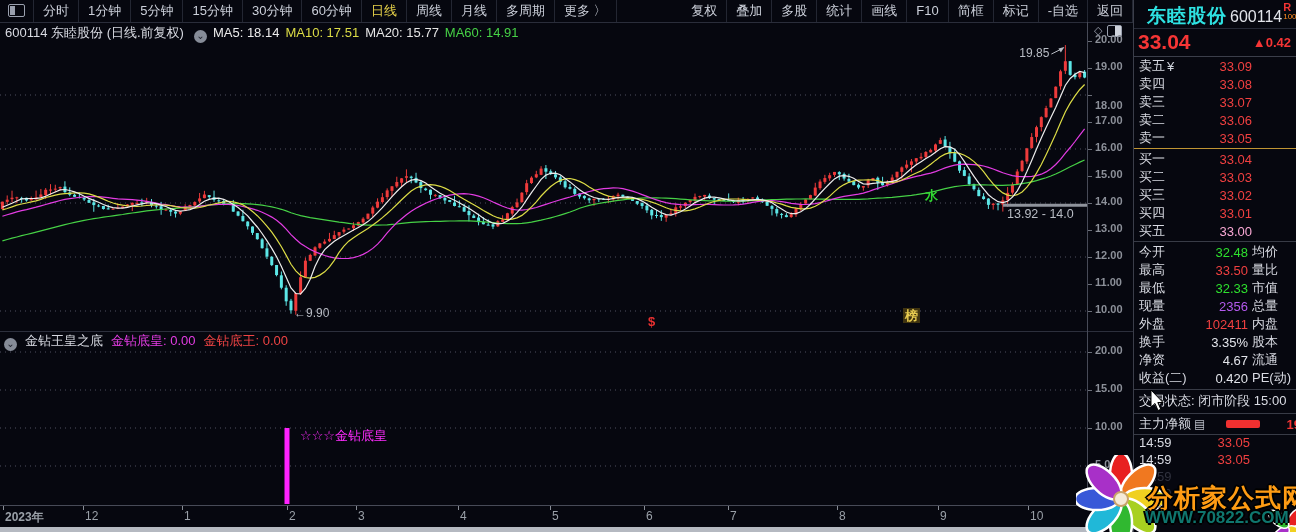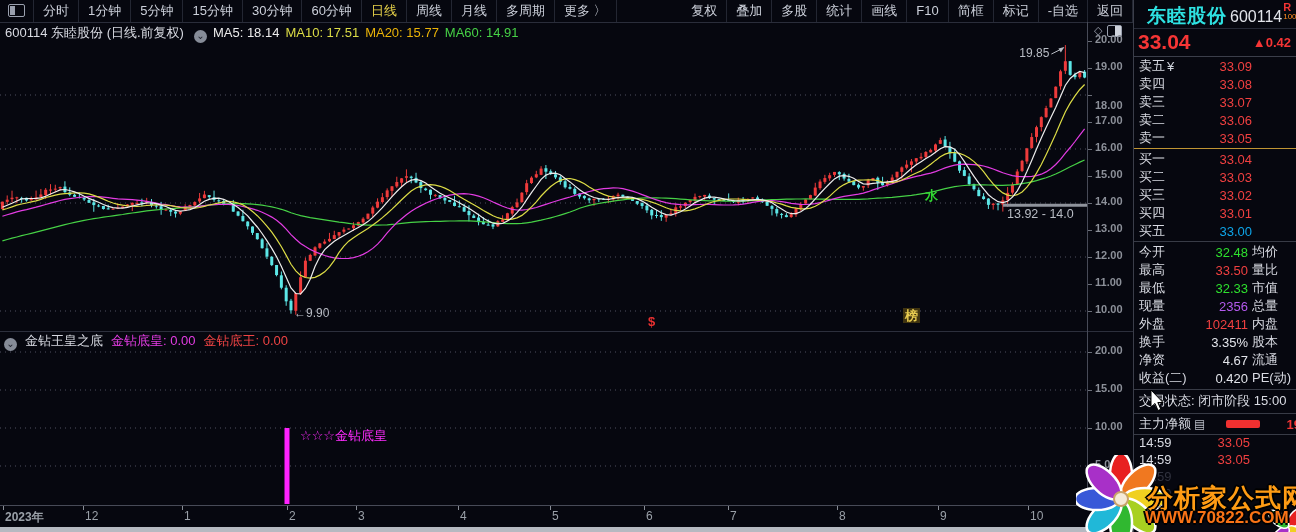--- a/index.html
+++ b/index.html
@@ -61,21 +61,21 @@
   .flow-bar{position:absolute;left:92px;top:6px;width:34px;height:8px;background:#f03030;border-radius:2px;}
   .flow-val{position:absolute;right:-4px;color:#f23434;font-weight:bold;}
   .tickrow{display:flex;padding:0 5px;height:17px;font-size:13px;}
   .tickrow .t{width:48px;color:#d8dae2;}
   .tickrow .p{flex:1;text-align:right;margin-right:42px;color:#f04040;}
   .tickrow.dim .t{color:#30323e;}
   
   .wm{pointer-events:none;z-index:50;}
   .wm-line1{left:1147px;top:481px;font-size:26px;font-weight:bold;color:#ff9c14;letter-spacing:1px;white-space:nowrap;
     text-shadow:-2px 0 0 #000,2px 0 0 #000,0 -2px 0 #000,0 2px 0 #000,-1px -1px 0 #000,1px 1px 0 #000;}
-  .wm-line2{left:1145px;top:508px;font-size:17px;font-weight:bold;color:#f97316;white-space:nowrap;
+  .wm-line2{left:1145px;top:508px;font-size:17px;font-weight:bold;color:#0f766e;white-space:nowrap;
     text-shadow:-2px 0 0 #000,2px 0 0 #000,0 -2px 0 #000,0 2px 0 #000;}
   svg{display:block;}
 </style>
 </head>
 <body>
 
 <div class="app">
 
   <div class="abs toolbar">
     <div class="tb-item" style="padding:0 2px;">
@@ -103,21 +103,21 @@
         <div class="tb-item">画线</div>
         <div class="tb-item">F10</div>
         <div class="tb-item">简框</div>
         <div class="tb-item">标记</div>
         <div class="tb-item">-自选</div>
         <div class="tb-item">返回</div>
       </div>
   </div>
 
   <div class="abs chart-header">
-    <span>600114 东睦股份 (日线.前复权)</span><span class="circle-chevron">⌄</span><span id="ma-labels"><span style="color: rgb(236, 236, 236);">MA5: 18.14</span><span style="color: rgb(220, 220, 70);">MA10: 17.51</span><span style="color: #eab308;">MA20: 15.77</span><span style="color: rgb(70, 209, 70);">MA60: 14.91</span></span>
+    <span>600114 东睦股份 (日线.前复权)</span><span class="circle-chevron">⌄</span><span id="ma-labels"><span style="color: rgb(236, 236, 236);">MA5: 18.14</span><span style="color: rgb(220, 220, 70);">MA10: 17.51</span><span style="color: #e5e5e5;">MA20: 15.77</span><span style="color: rgb(70, 209, 70);">MA60: 14.91</span></span>
   </div>
 
   <svg id="main-svg" class="abs" style="left:0;top:22px;" width="1087" height="310">
       <line x1="0" y1="73" x2="1087" y2="73" stroke="#4e5160" stroke-width="1" stroke-dasharray="1 4"></line>
       <line x1="0" y1="127" x2="1087" y2="127" stroke="#4e5160" stroke-width="1" stroke-dasharray="1 4"></line>
       <line x1="0" y1="181" x2="1087" y2="181" stroke="#4e5160" stroke-width="1" stroke-dasharray="1 4"></line>
       <line x1="0" y1="235" x2="1087" y2="235" stroke="#4e5160" stroke-width="1" stroke-dasharray="1 4"></line>
       <line x1="0" y1="289" x2="1087" y2="289" stroke="#4e5160" stroke-width="1" stroke-dasharray="1 4"></line>
       <g>
         <line x1="2.4048672566371683" y1="179.64949688152333" x2="2.4048672566371683" y2="187.47357196510427" stroke="#ee3b3b" stroke-width="1"></line>
@@ -713,21 +713,21 @@
         <div class="qrow">
           <span class="lab">买三</span>
           <span class="val" style="color: rgb(240, 64, 64);">33.02</span>
         </div>
         <div class="qrow">
           <span class="lab">买四</span>
           <span class="val" style="color: rgb(240, 64, 64);">33.01</span>
         </div>
         <div class="qrow">
           <span class="lab">买五</span>
-          <span class="val" style="color: #0ea5e9;">33.00</span>
+          <span class="val" style="color: #f9a8d4;">33.00</span>
         </div>
       </div>
     <div class="divider"></div>
     <div id="inforows">
         <div class="qrow inforow">
           <span class="lab">今开</span>
           <span class="val" style="color: rgb(46, 224, 46);">32.48</span>
           <span class="rlab">均价</span>
         </div>
         <div class="qrow inforow">

